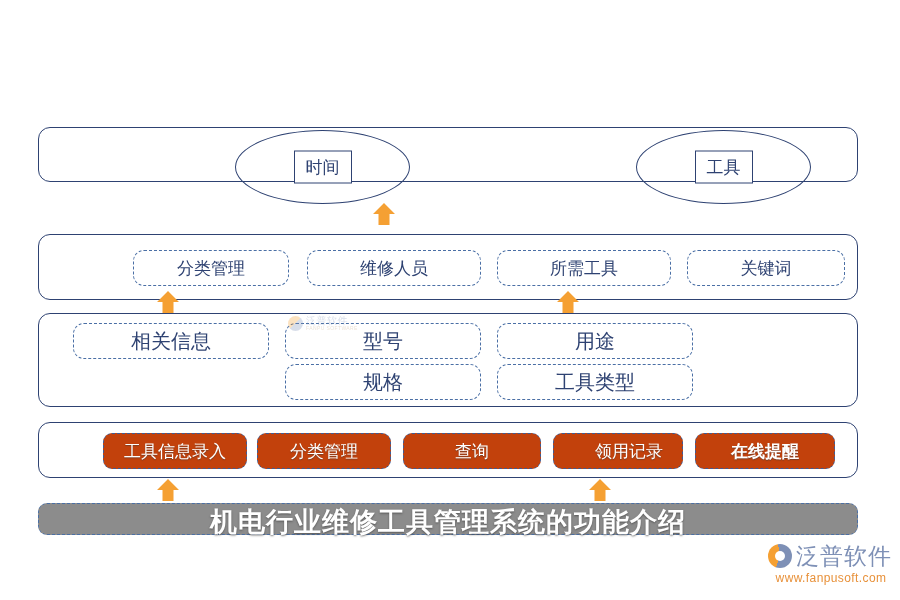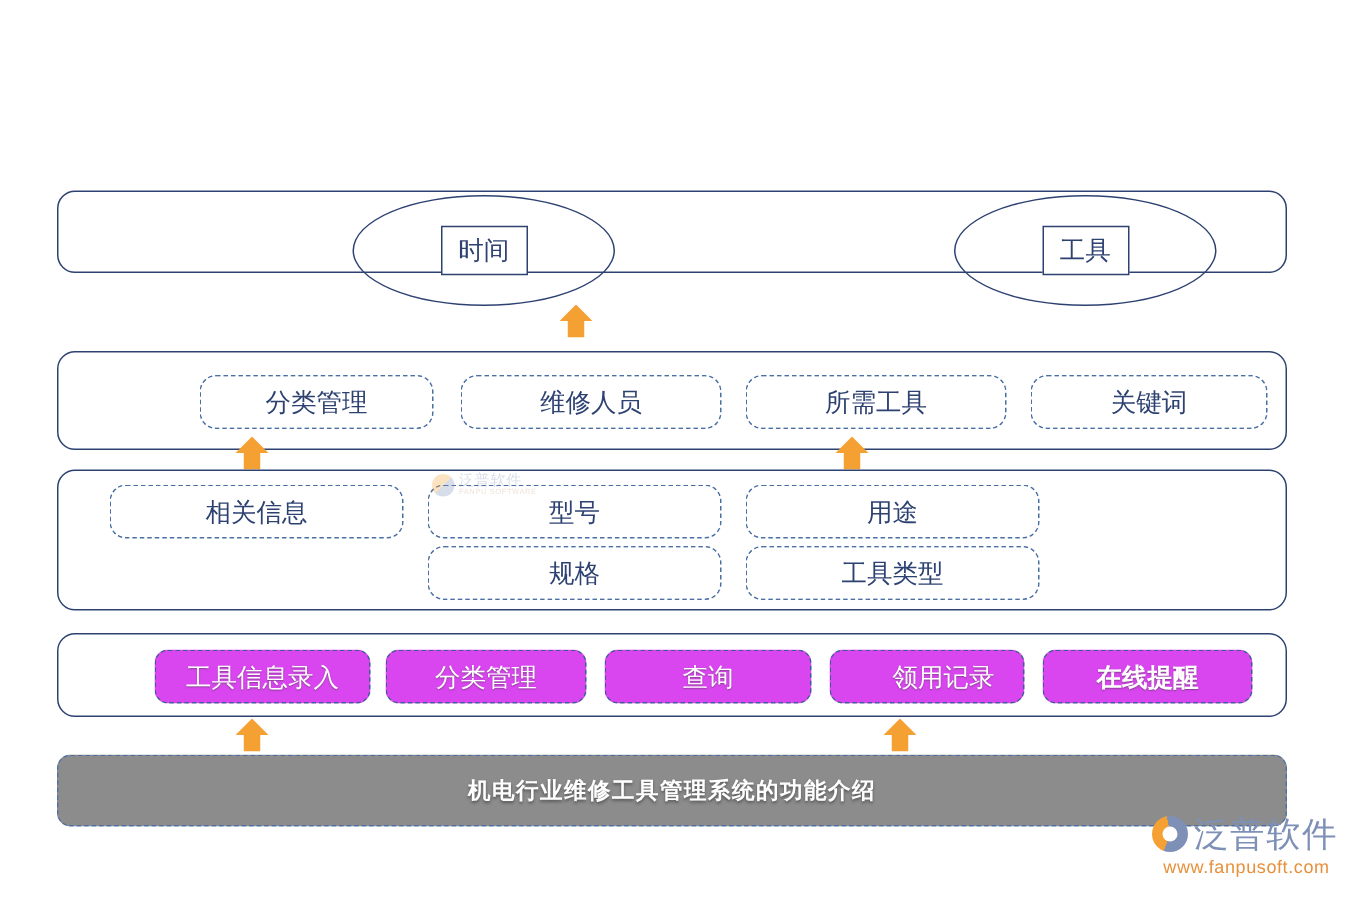--- a/index.html
+++ b/index.html
@@ -98,69 +98,69 @@
     width: 820px;
     height: 94px;
   }
   .attr-box {
     position: absolute;
     background: #ffffff;
     border: 1.5px dashed #4A6FA5;
     border-radius: 11px;
     box-sizing: border-box;
     color: #2E4272;
-    font-size: 17px;
+    font-size: 20px;
     display: flex;
     align-items: center;
     justify-content: center;
     white-space: nowrap;
     height: 36px;
     width: 196px;
   }
 
   
   #band-functions {
     left: 38px;
     top: 422px;
     width: 820px;
     height: 56px;
   }
   .fn-button {
     position: absolute;
     top: 10px;
     height: 36px;
-    background: #d946ef;
+    background: #c2410c;
     border: 1.5px dashed #3E5C94;
     border-radius: 9px;
     box-sizing: border-box;
     color: #ffffff;
     font-size: 17px;
     display: flex;
     align-items: center;
     justify-content: center;
     white-space: nowrap;
     text-shadow: 0 1px 1px rgba(60,60,60,0.55);
   }
 
   
   #title-bar {
     position: absolute;
     left: 38px;
     top: 503px;
     width: 820px;
-    height: 48px;
+    height: 32px;
     background: #8C8C8C;
     border: 1.5px dashed #4A6FA5;
     border-radius: 9px;
     box-sizing: border-box;
     display: flex;
-    align-items: center;
+    align-items: flex-start;
     justify-content: center;
     color: #ffffff;
-    font-size: 15px;
+    font-size: 27px;
     font-weight: bold;
     letter-spacing: 1px;
     white-space: nowrap;
     text-shadow: 0 1px 2px rgba(50,50,50,0.6);
   }
 
   
   .arrow-up {
     position: absolute;
     width: 24px;

